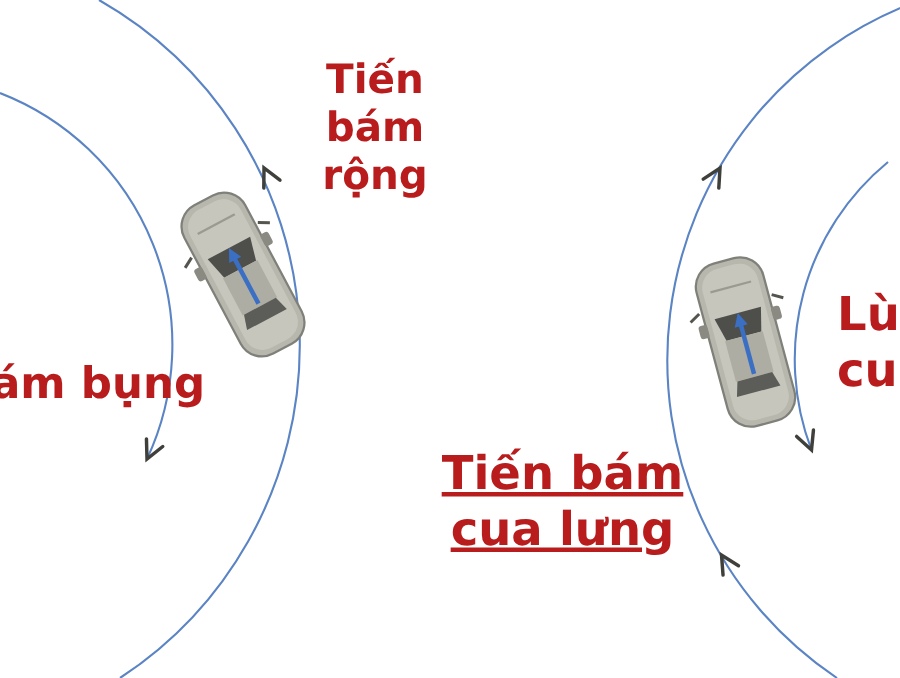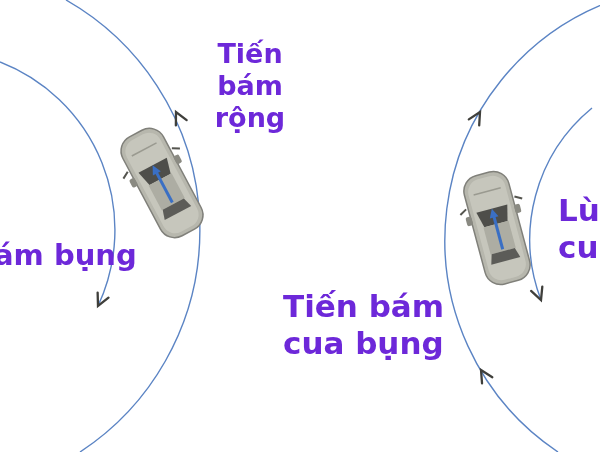--- a/index.html
+++ b/index.html
@@ -6,29 +6,29 @@
   .stage {
     position:relative;
     width:600px; height:452px;
     background:#ffffff;
     overflow:hidden;
     font-family:"DejaVu Sans","Liberation Sans",sans-serif;
   }
   .stage svg { position:absolute; left:0; top:0; }
   .label {
     position:absolute;
-    color:#6d28d9;
+    color:#b91c1c;
     font-weight:bold;
     line-height:1.18;
     white-space:nowrap;
   }
   .label span { display:block; }
   .label-tbl   { left:198px; top:38px;  width:104px; text-align:center; font-size:27px; }
   .label-bung  { left:-6px;  top:238px; font-size:29px; }
-  .label-rong  { left:283px; top:288px; width:184px; font-size:31px; }
+  .label-rong  { left:283px; top:298px; width:184px; text-align:center; font-size:31px;text-decoration:underline; }
   .label-lui   { left:558px; top:192px; width:70px;  text-align:left;  font-size:31px; }
 </style>
 </head>
 <body>
 
 <div class="stage">
 
   <svg width="600" height="452" viewBox="0 0 600 452">
 
     <defs>
@@ -93,21 +93,21 @@
     <span>bám</span>
     <span>rộng</span>
   </div>
 
   <div class="label label-bung">
     <span>ám bụng</span>
   </div>
 
   <div class="label label-rong">
     <span>Tiến bám</span>
-    <span>cua bụng</span>
+    <span>cua lưng</span>
   </div>
 
   <div class="label label-lui">
     <span>Lù</span>
     <span>cu</span>
   </div>
 
 </div>
 
 </body></html>

